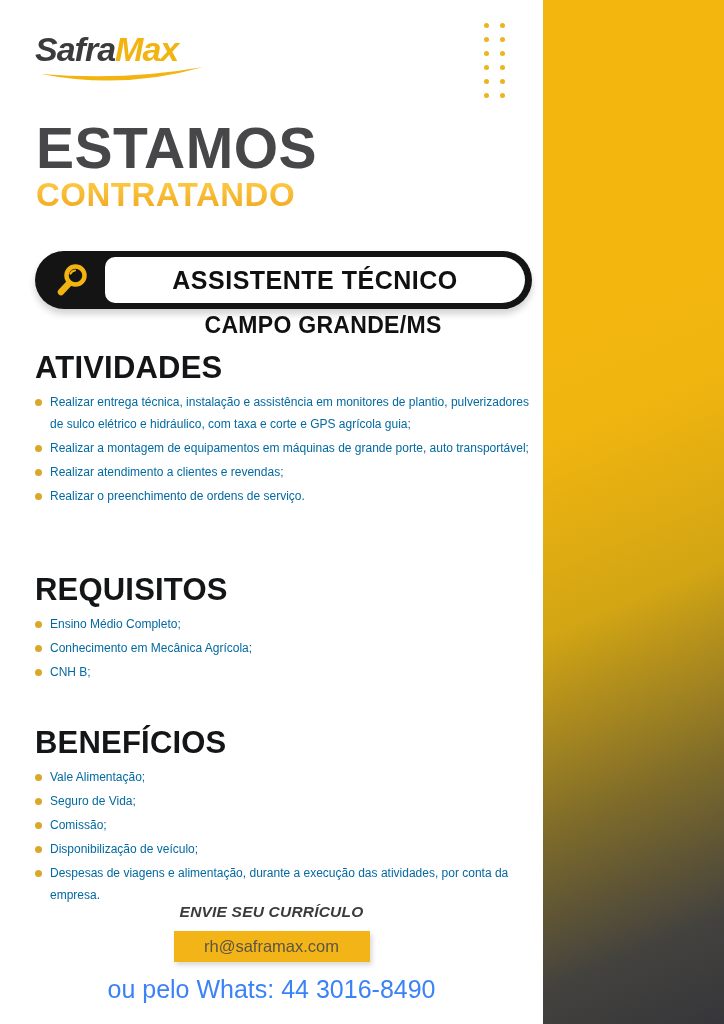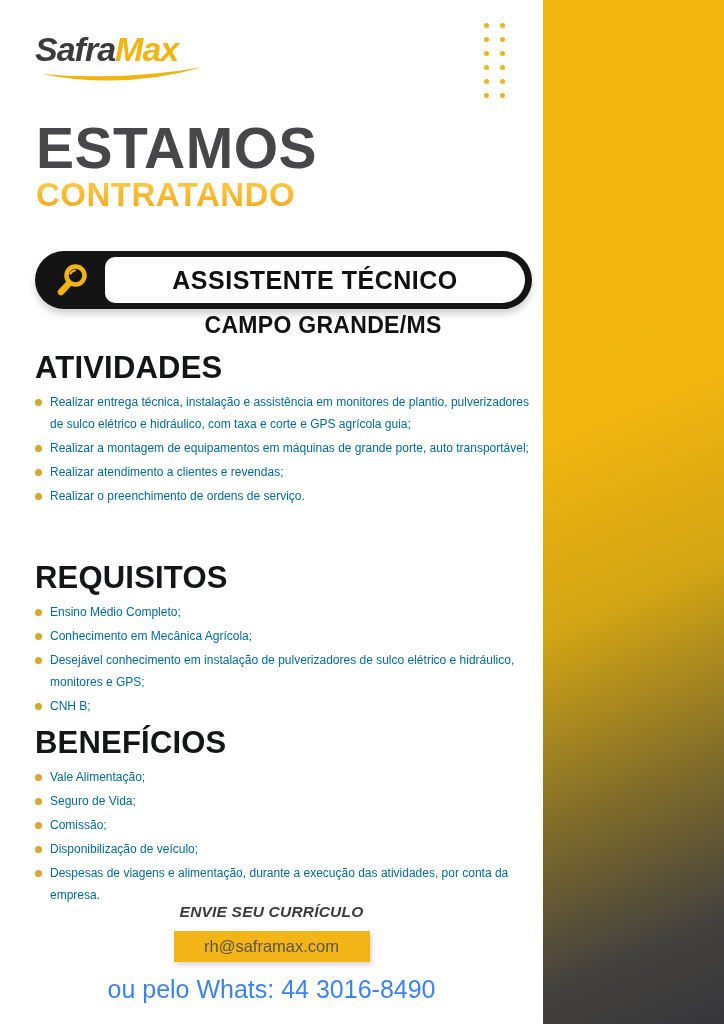--- a/index.html
+++ b/index.html
@@ -67,21 +67,21 @@
 
   
   .location {
     position:absolute; left:113px; top:312px; width:420px; text-align:center;
     font-size:23px; font-weight:800; color:#111111; letter-spacing:0.3px;
   }
 
   
   .section { position:absolute; left:35px; width:504px; }
   .section-atividades { top:344px; }
-  .section-requisitos { top:554px; }
+  .section-requisitos { top:566px; }
   .section-beneficios { top:719px; }
   .section h2 {
     font-size:31px; line-height:30px; font-weight:800; color:#141517;
     margin:9px 0 8px 0; letter-spacing:0.2px;
   }
   .section ul { list-style:none; margin:0; padding:0; }
   .section li {
     position:relative; padding-left:15px; margin-bottom:2px;
     font-size:12px; line-height:22px; color:#0369a1;
   }
@@ -165,21 +165,20 @@
       <li>Realizar atendimento a clientes e revendas;</li>
       <li>Realizar o preenchimento de ordens de serviço.</li>
     </ul>
   </div>
 
   <div class="section section-requisitos">
     <h2>REQUISITOS</h2>
     <ul>
       <li>Ensino Médio Completo;</li>
       <li>Conhecimento em Mecânica Agrícola;</li>
-      <li>Desejável conhecimento em instalação de pulverizadores de sulco elétrico e hidráulico, monitores e GPS;</li>
       <li>CNH B;</li>
     </ul>
   </div>
 
   <div class="section section-beneficios">
     <h2>BENEFÍCIOS</h2>
     <ul>
       <li>Vale Alimentação;</li>
       <li>Seguro de Vida;</li>
       <li>Comissão;</li>

